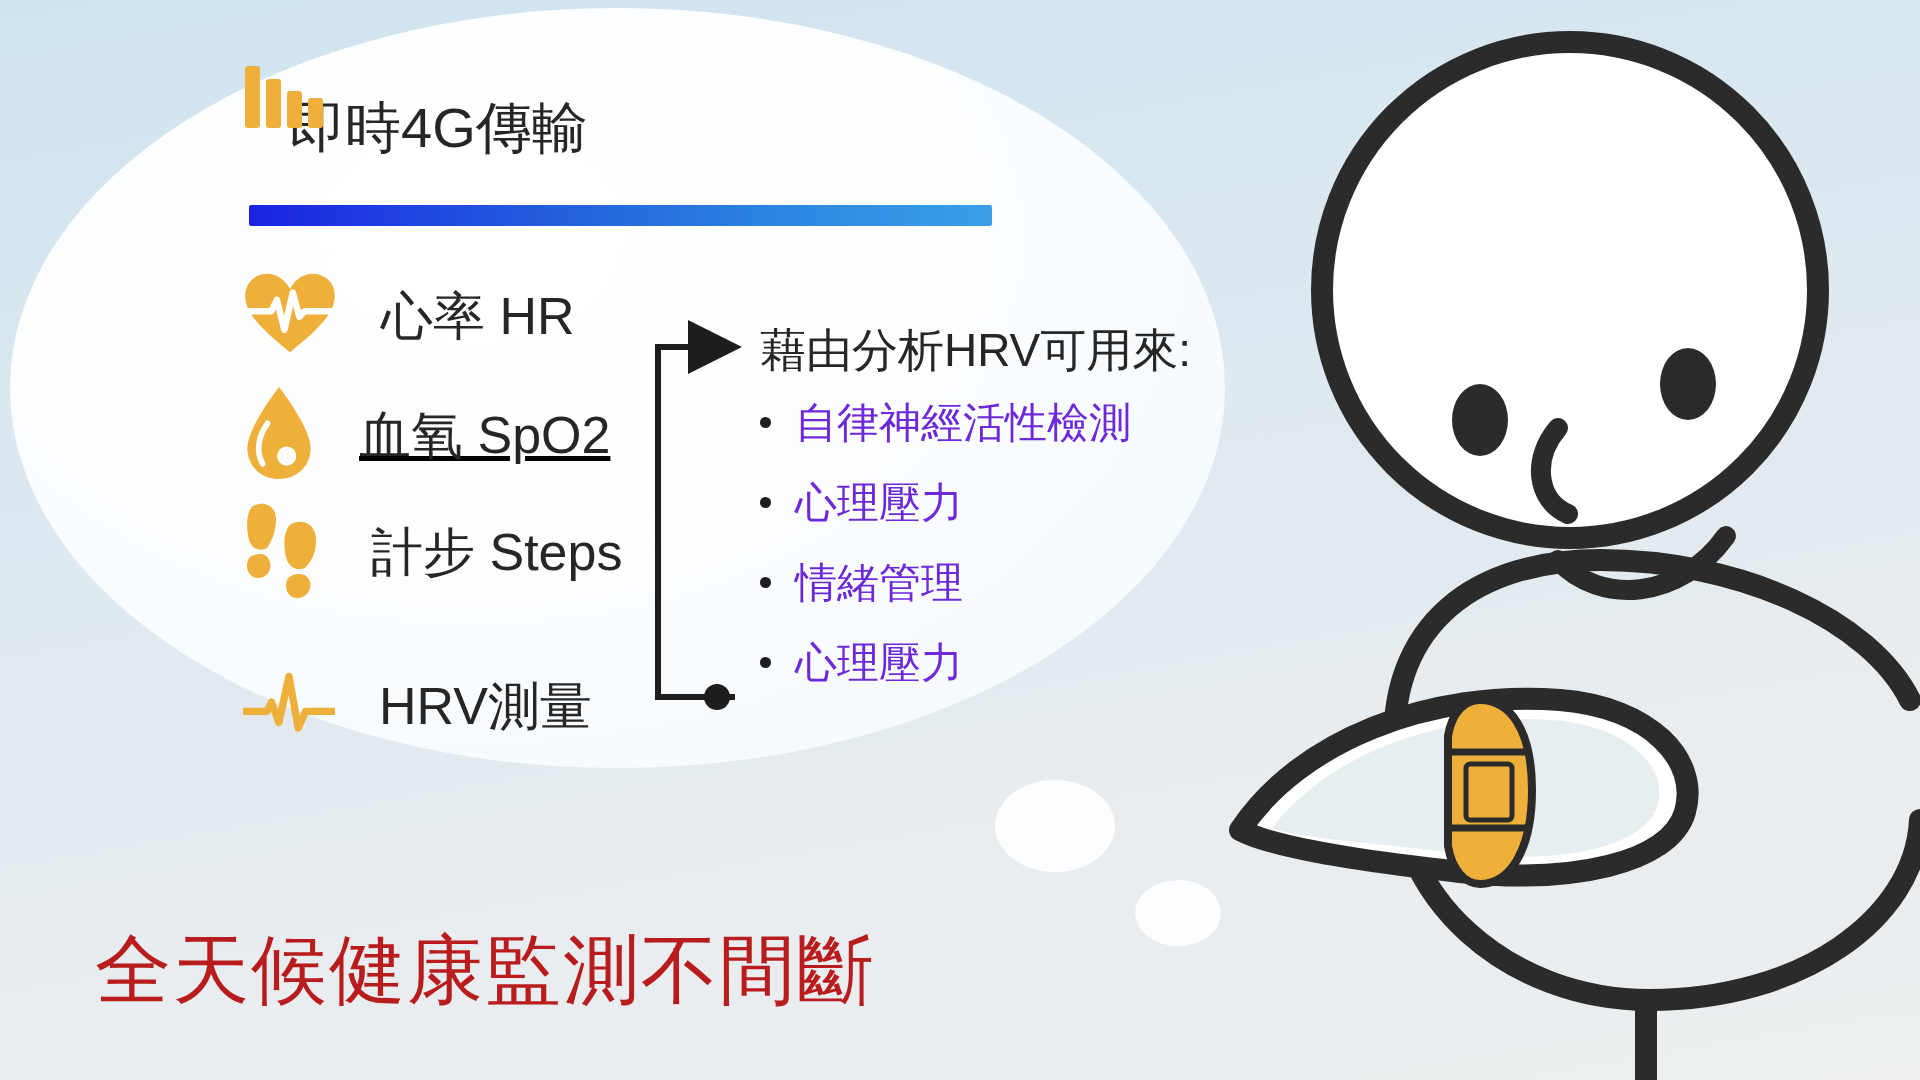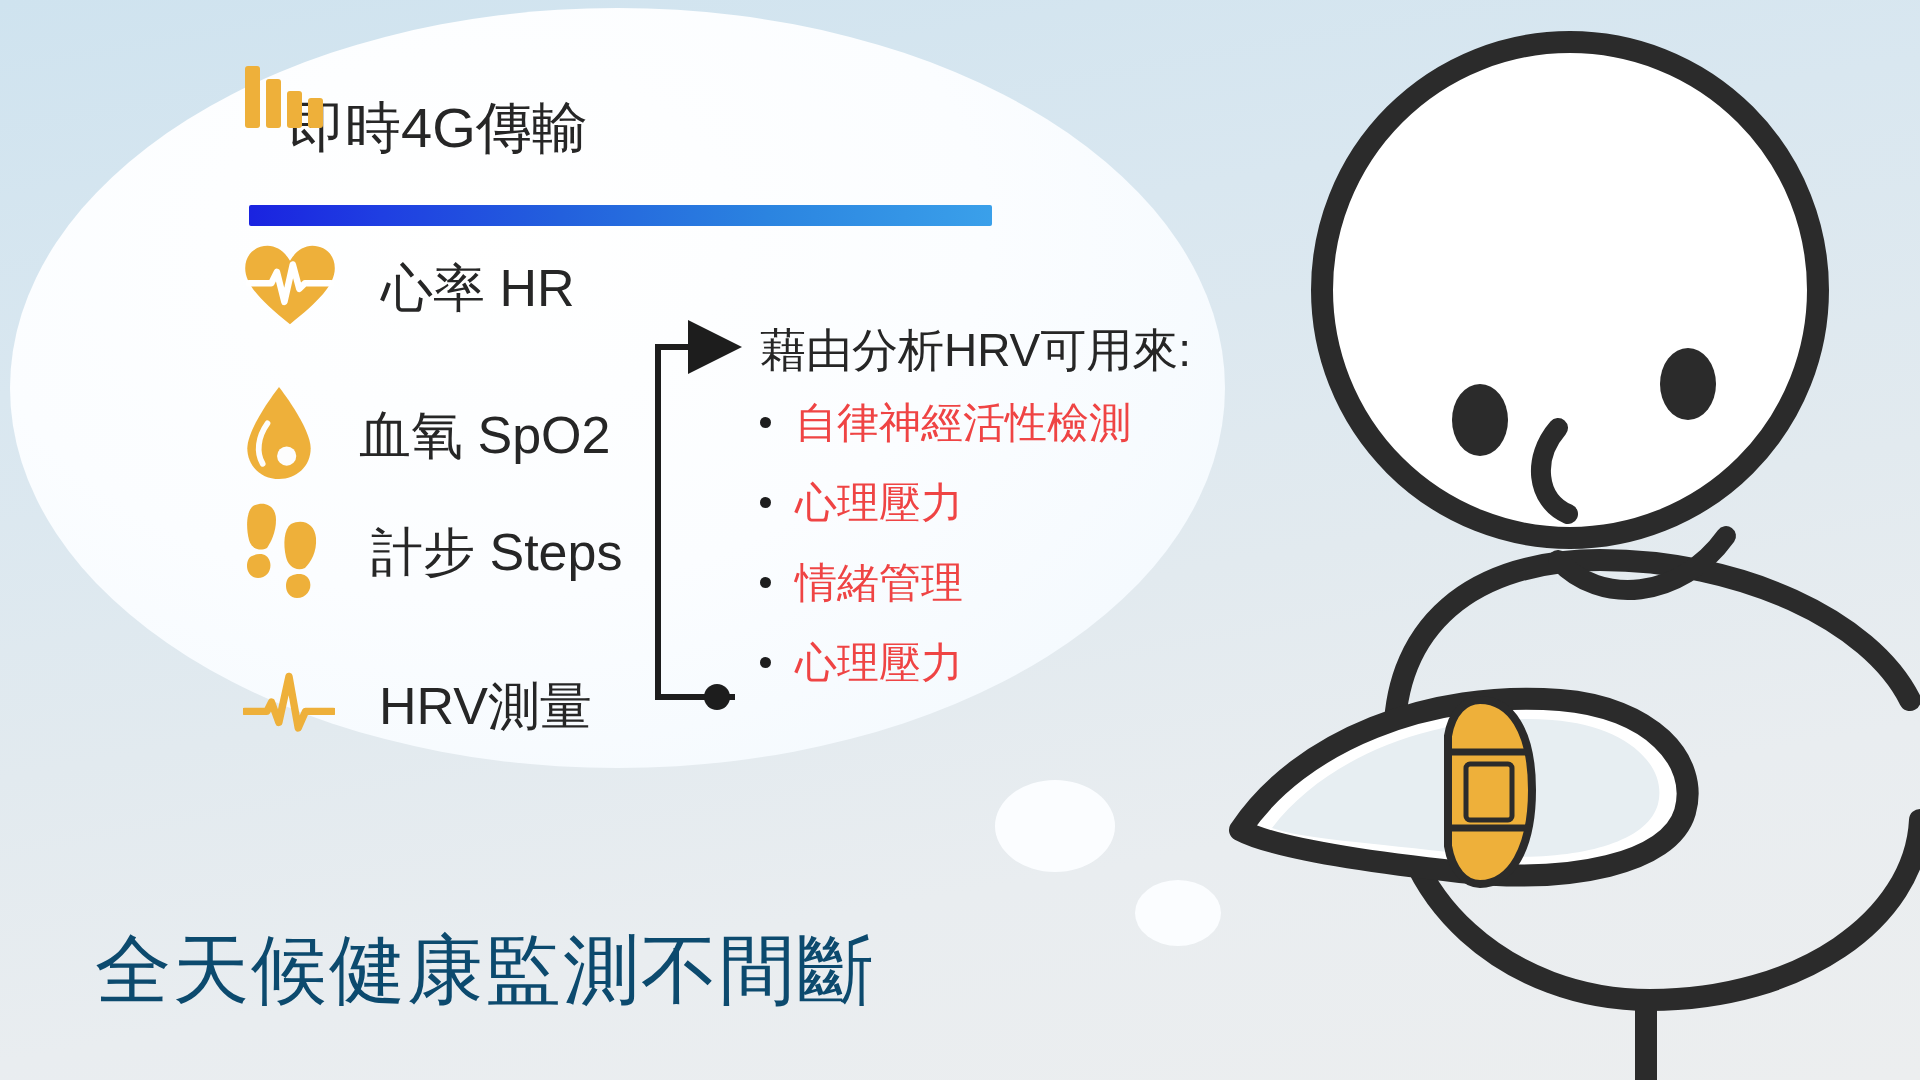--- a/index.html
+++ b/index.html
@@ -29,24 +29,24 @@
     font-family:"Liberation Sans","DejaVu Sans",sans-serif;
     color:#262626;
     white-space:nowrap;
     line-height:1;
   }
   .iconbox{ position:relative; flex:0 0 auto; }
 
   #row-4g{ left:243px; top:100px; }
   #row-4g .label{ font-size:56px; margin-left:46px; }
 
-  #row-hr{ left:243px; top:244px;align-items:center; }
+  #row-hr{ left:243px; top:272px;align-items:center; }
   #row-hr .label{ font-size:52px; margin-left:44px; }
 
-  #row-spo2{ left:243px; top:385px; }
+  #row-spo2{ left:243px; top:385px;text-decoration:underline; }
   #row-spo2 .label{ font-size:52px; margin-left:44px; }
 
   #row-steps{ left:243px; top:500px; }
   #row-steps .label{ font-size:52px; margin-left:44px; }
 
   #row-hrv{ left:243px; top:668px;align-items:center; }
   #row-hrv .label{ font-size:52px; margin-left:44px; }
 
   
   .bars{ width:84px; height:64px; position:relative; }
@@ -64,32 +64,32 @@
   }
 
   
   #connector{ position:absolute; left:600px; top:320px; width:150px; height:400px; }
 
   
   #hrv-panel{ position:absolute; left:760px; top:325px; width:420px; }
   #hrv-head{ font-size:46px; color:#262626; white-space:nowrap; line-height:1.1; }
   #hrv-list{ list-style:none; margin-top:26px; }
   #hrv-list li{
-    font-size:42px; color:#ef4444; line-height:1.0;
+    font-size:42px; color:#6d28d9; line-height:1.0;
     margin-bottom:38px; display:flex; align-items:center; white-space:nowrap;
   }
   #hrv-list li .dot{
     width:11px; height:11px; border-radius:50%; background:#1d1d1d;
     margin-right:24px; flex:0 0 auto;
   }
 
   
   #headline{
     position:absolute; left:95px; top:920px;
-    font-size:76px; color:#0c4a6e; letter-spacing:2px; white-space:nowrap;
+    font-size:76px; color:#b91c1c; letter-spacing:2px; white-space:nowrap;
   }
 
   
   #character{ position:absolute; left:1180px; top:0px; width:740px; height:1080px; }
 </style>
 </head>
 <body>
 
 <div id="bubble"></div>
 <div class="bubble-dot" id="bdot1"></div>

